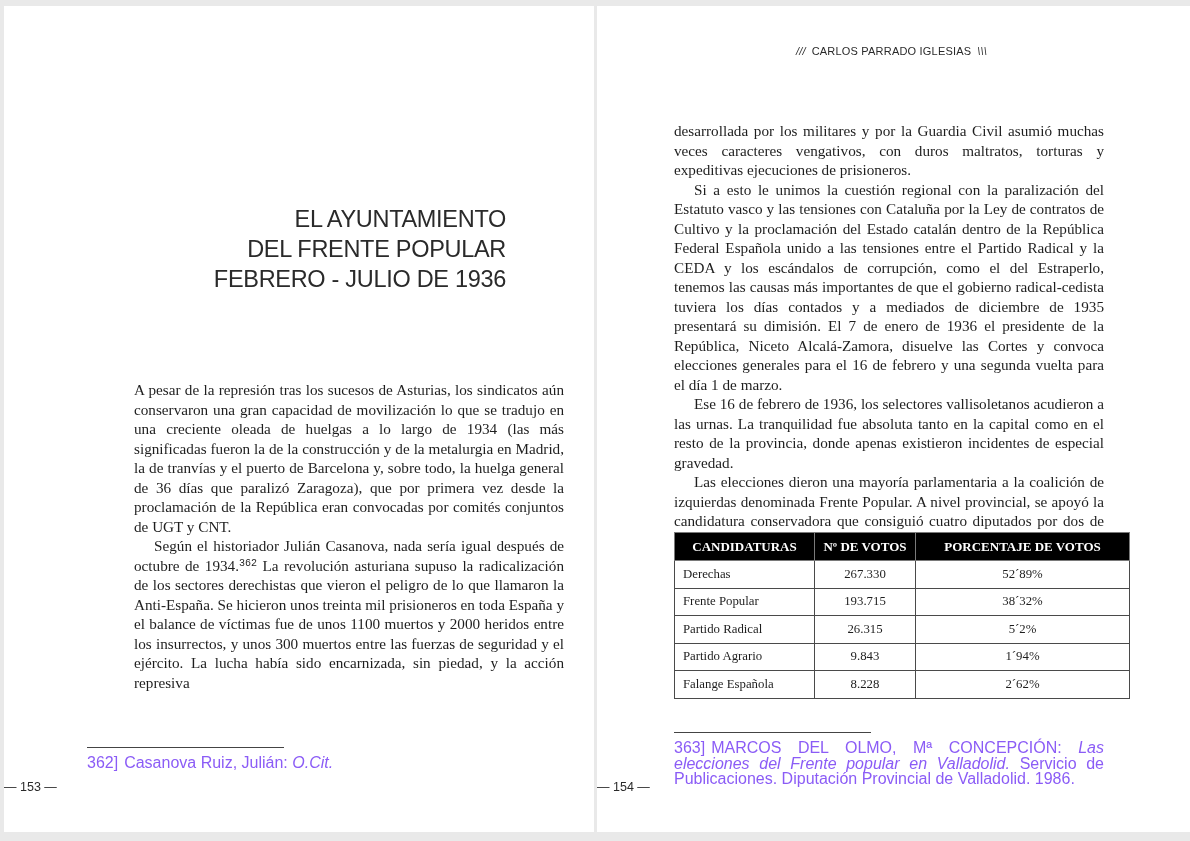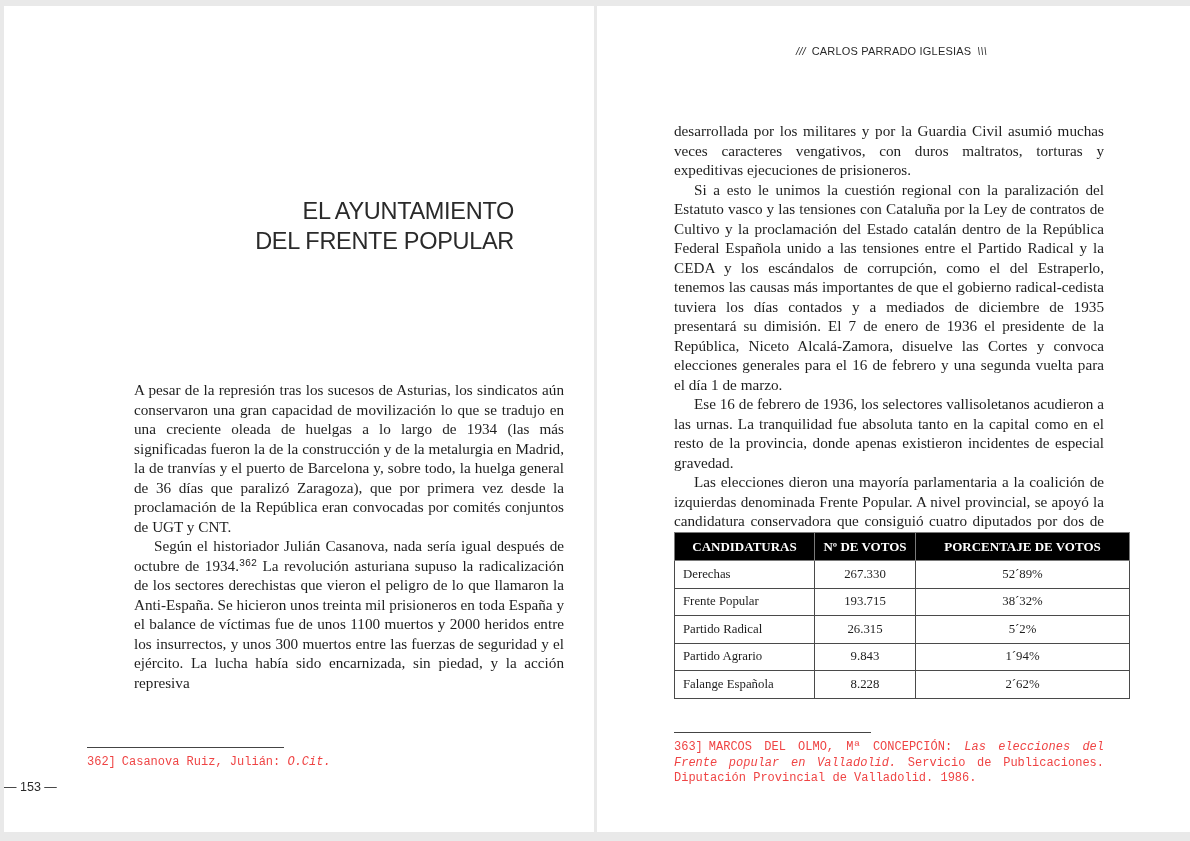--- a/index.html
+++ b/index.html
@@ -29,21 +29,21 @@
     position: absolute;
     right: 80px;
     top: 190px;
     text-align: right;
     font-family: "Liberation Sans", "DejaVu Sans", sans-serif;
     font-size: 23.5px;
     line-height: 30px;
     font-weight: 400;
     letter-spacing: -0.3px;
     color: #2a2a2a;
-    margin: 0;
+    margin: 8px;
   }
   .chapter-title span { display: block; }
 
   
   .body-text {
     position: absolute;
     font-family: "Liberation Serif", "DejaVu Serif", serif;
     font-size: 15.2px;
     line-height: 19.5px;
     color: #1e1e1e;
@@ -110,24 +110,24 @@
   
   .footnote-rule {
     position: absolute;
     height: 1px;
     background: #444;
   }
   .left-rule { left: 83px; top: 741px; width: 197px; }
   .right-rule { left: 77px; top: 726px; width: 197px; }
   .footnote {
     position: absolute;
-    font-family: Liberation Mono, monospace;
-    font-size: 12px;
+    font-family: Liberation Sans, sans-serif;
+    font-size: 16px;
     line-height: 15.5px;
-    color: #ef4444;
+    color: #8b5cf6;
   }
   .left-footnote { left: 83px; top: 749px; width: 430px; }
   .right-footnote { left: 77px; top: 734px; width: 430px; text-align: justify; }
   .footnote em { font-style: italic; }
   .footnote .num { margin-right: 6px; }
 
   
   .folio {
     position: absolute;
     top: 774px;
@@ -141,20 +141,21 @@
 </style>
 </head>
 <body>
 
 <div class="spread">
 
   <div class="page page-left">
     <h1 class="chapter-title">
       <span>EL AYUNTAMIENTO</span>
       <span>DEL FRENTE POPULAR</span>
+      <span>FEBRERO - JULIO DE 1936</span>
     </h1>
 
     <div class="body-text left-text">
       <p>A pesar de la represión tras los sucesos de Asturias, los sindicatos aún conservaron una gran capacidad de movilización lo que se tradujo en una creciente oleada de huelgas a lo largo de 1934 (las más significadas fueron la de la construcción y de la metalurgia en Madrid, la de tran­vías y el puerto de Barcelona y, sobre todo, la huelga general de 36 días que paralizó Zaragoza), que por primera vez desde la proclamación de la República eran convocadas por comités conjuntos de UGT y CNT.</p>
       <p class="indent"><span>Según el historiador Julián Casanova, nada sería igual después de octubre de 1934.</span><sup>362</sup><span> La revolución asturiana supuso la radicalización de los sectores derechistas que vieron el peligro de lo que llamaron la Anti-España. Se hicieron unos treinta mil prisioneros en toda España y el balance de víctimas fue de unos 1100 muertos y 2000 heridos entre los insurrectos, y unos 300 muertos entre las fuerzas de seguridad y el ejér­cito. La lucha había sido encarnizada, sin piedad, y la acción represiva</span></p>
     </div>
 
     <div class="footnote-rule left-rule"></div>
     <div class="footnote left-footnote">
       <span class="num">362]</span><span>Casanova Ruiz, Julián: </span><em>O.Cit.</em>
@@ -215,15 +216,16 @@
           <td class="c">2´62%</td>
         </tr>
       </tbody>
     </table>
 
     <div class="footnote-rule right-rule"></div>
     <div class="footnote right-footnote">
       <span class="num">363]</span><span>MARCOS DEL OLMO, Mª CONCEPCIÓN: </span><em>Las elecciones del Frente popular en Valladolid.</em><span> Servicio de Publicaciones. Diputación Provincial de Valladolid. 1986.</span>
     </div>
 
+    <div class="folio right-folio">— 154 —</div>
   </div>
 
 </div>
 
 </body></html>

